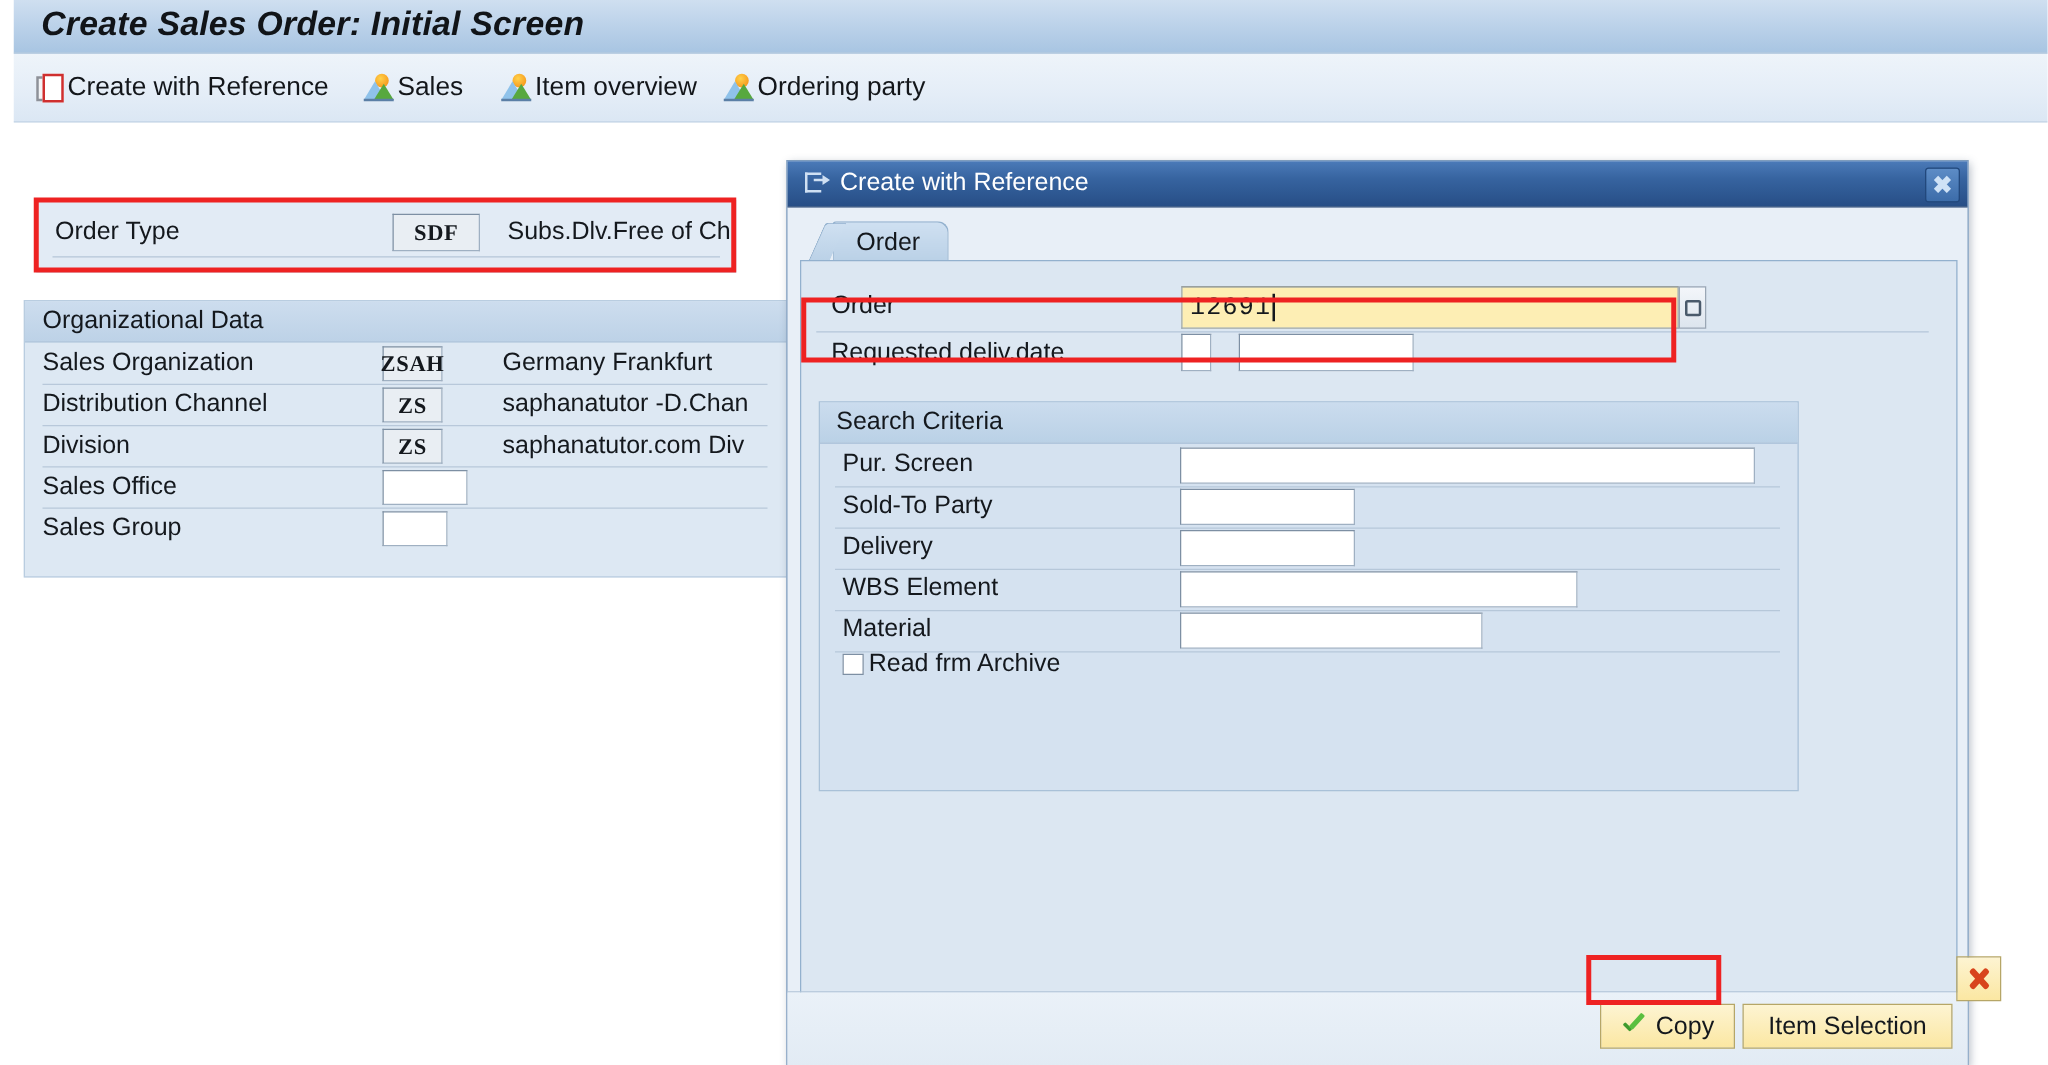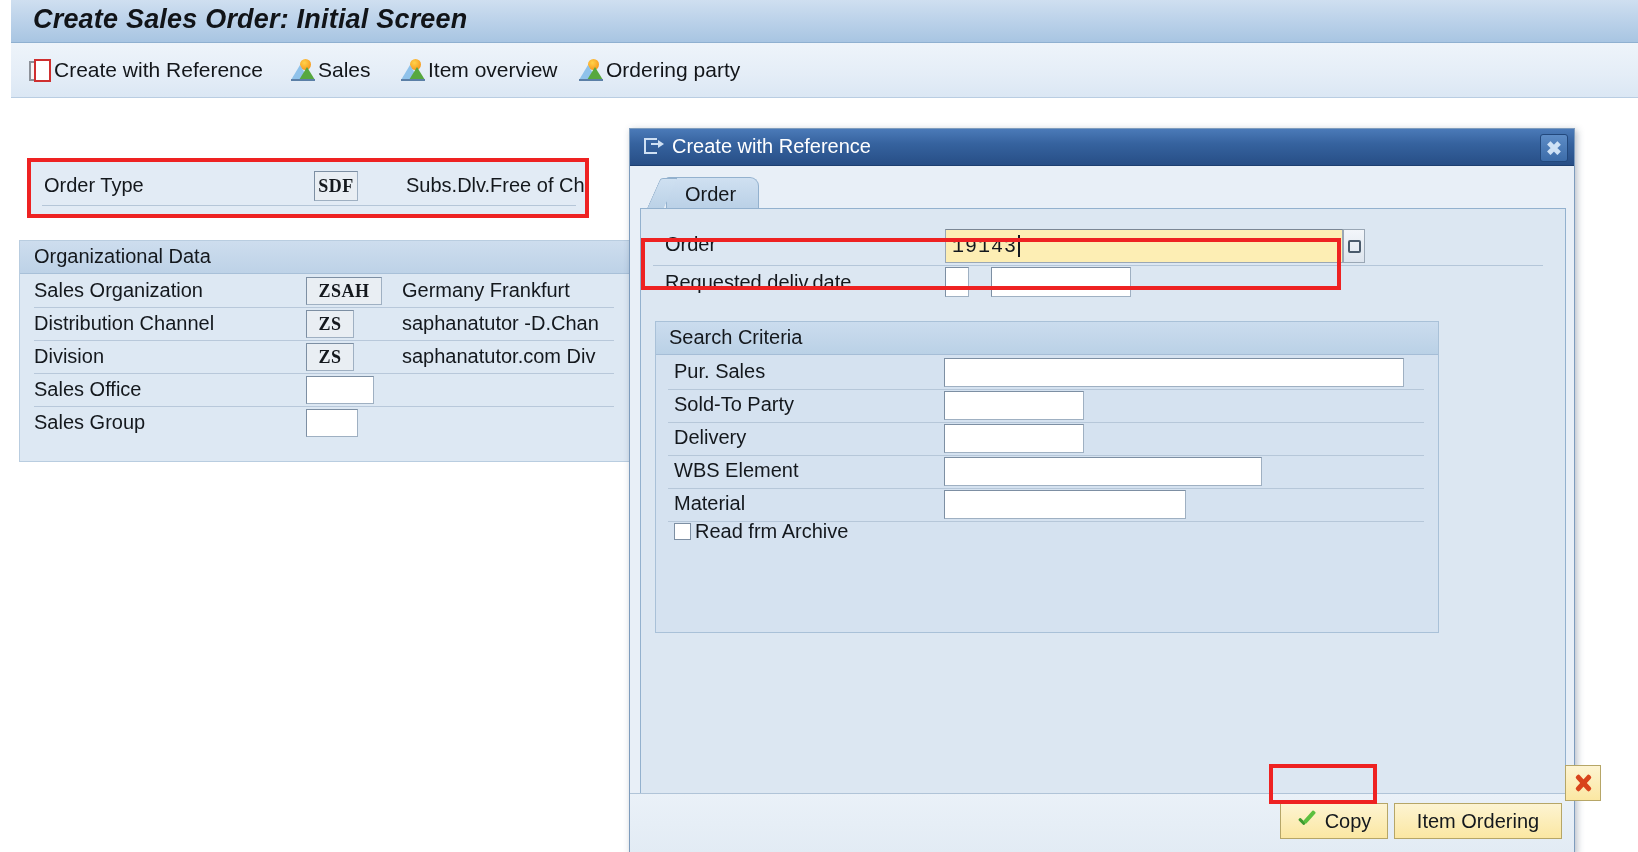--- a/index.html
+++ b/index.html
@@ -353,34 +353,34 @@
           <span class="m2"></span>
           <span class="base"></span>
       </span>
       <span class="tb-label">Ordering party</span>
     </div>
   </div>
 
   <div class="order-type-box">
     <div class="underline-row" style="position:absolute;left:12px;top:8px;width:534px;height:36px;">
       <span class="fld-label" style="position:absolute;left:2px;top:5px;">Order Type</span>
-      <span class="sap-input grey" style="position:absolute;left:272px;top:2px;width:44px;height:30px;justify-content:center;">SDF</span>
+      <span class="sap-input grey" style="position:absolute;left:272px;top:2px;width:70px;height:30px;justify-content:center;">SDF</span>
       <span class="fld-label" style="position:absolute;left:364px;top:5px;">Subs.Dlv.Free of Ch.</span>
     </div>
   </div>
   <div class="red-hl" style="left:16px;top:158px;width:562px;height:60px;"></div>
 
   <div class="org-panel">
     <div class="org-header">
       <span>Organizational Data</span>
     </div>
 
     <div class="org-row" style="top:34px;">
       <span class="fld-label lbl">Sales Organization</span>
-      <span class="sap-input grey inp" style="left:272px;width:76px;justify-content:center;font-family:Liberation Serif, serif;">ZSAH</span>
+      <span class="sap-input grey inp" style="left:272px;width:48px;justify-content:center;font-family:Liberation Serif, serif;">ZSAH</span>
       <span class="desc">Germany Frankfurt</span>
     </div>
 
     <div class="org-row" style="top:67px;">
       <span class="fld-label lbl">Distribution Channel</span>
       <span class="sap-input grey inp" style="left:272px;width:48px;justify-content:center;">ZS</span>
       <span class="desc">saphanatutor -D.Chan</span>
     </div>
 
     <div class="org-row" style="top:100px;">
@@ -416,41 +416,41 @@
       <div class="tab">
         <span>Order</span>
       </div>
     </div>
 
     <div class="tab-body">
 
       <div class="order-row">
         <span class="fld-label lbl">Order</span>
         <span class="ord-input">
-          <span>19143</span>
+          <span>12691</span>
             <span class="caret"></span>
         </span>
         <span class="f4-btn">
           <span class="g"></span>
         </span>
       </div>
 
       <div class="rdd-row">
         <span class="fld-label lbl">Requested deliv.date</span>
         <span class="sap-input empty rdd-a"></span>
         <span class="sap-input empty rdd-b"></span>
       </div>
 
       <div class="sc-panel">
         <div class="sc-header">
           <span>Search Criteria</span>
         </div>
 
         <div class="sc-row" style="top:34px;">
-          <span class="fld-label lbl">Pur. Sales</span>
+          <span class="fld-label lbl">Pur. Screen</span>
           <span class="sap-input empty inp" style="width:460px;"></span>
         </div>
 
         <div class="sc-row" style="top:67px;">
           <span class="fld-label lbl">Sold-To Party</span>
           <span class="sap-input empty inp" style="width:140px;"></span>
         </div>
 
         <div class="sc-row" style="top:100px;">
           <span class="fld-label lbl">Delivery</span>
@@ -475,21 +475,21 @@
       </div>
     </div>
 
     <div class="dlg-footer-sep"></div>
     <div class="dlg-footer">
       <div class="btn-sap" style="left:650px;width:108px;">
         <span class="ico-check"></span>
         <span>Copy</span>
       </div>
       <div class="btn-sap" style="left:764px;width:168px;">
-        <span>Item Ordering</span>
+        <span>Item Selection</span>
       </div>
     </div>
   </div>
 
   <div class="btn-sap" style="left:1554px;top:765px;width:36px;height:36px;">
     <span class="ico-xred"></span>
   </div>
 
   <div class="red-hl" style="left:630px;top:238px;width:700px;height:52px;"></div>
   <div class="red-hl" style="left:1258px;top:764px;width:108px;height:40px;"></div>

